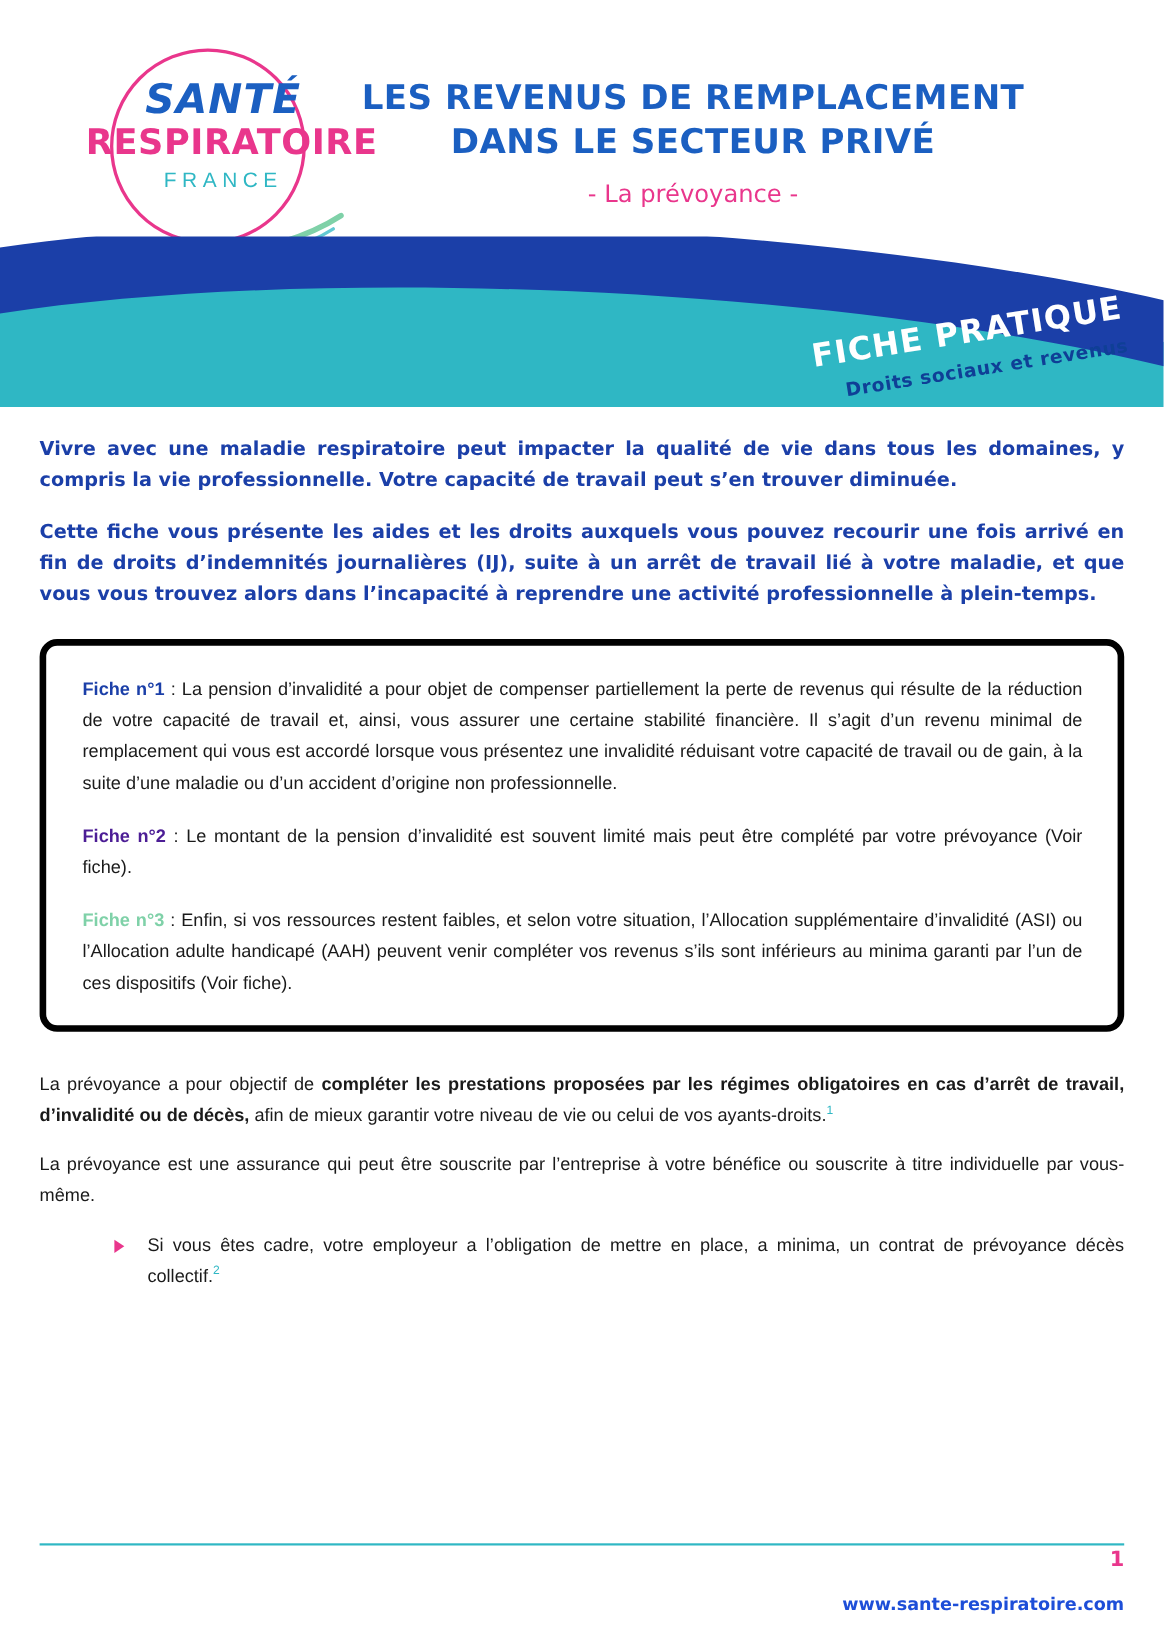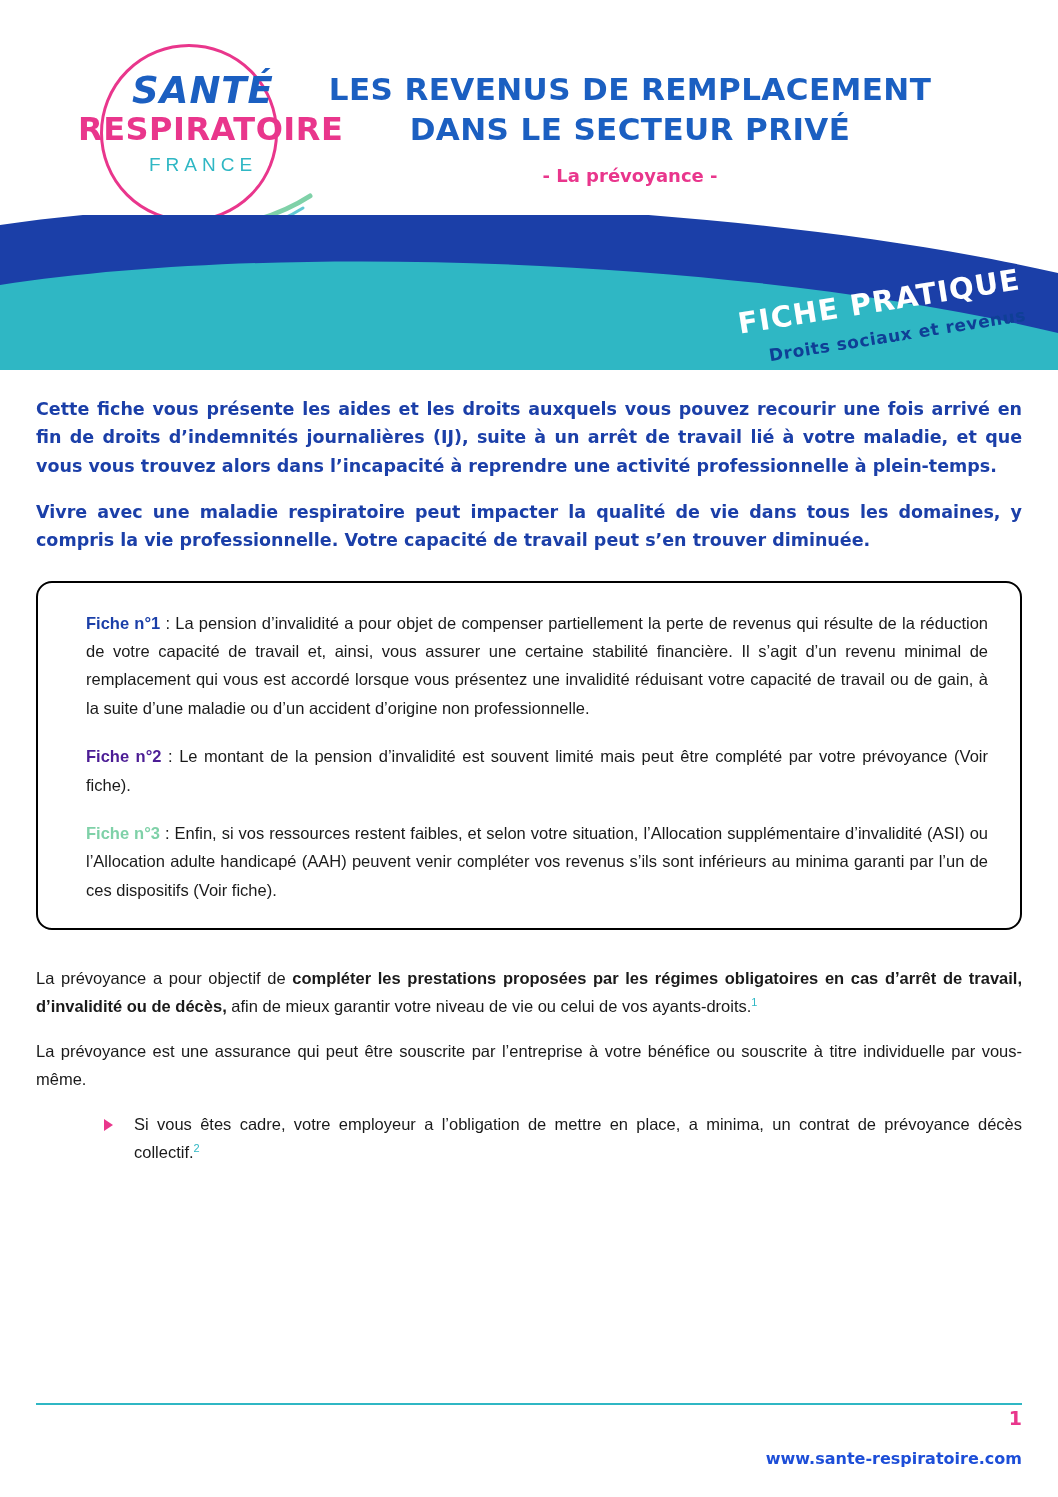--- a/index.html
+++ b/index.html
@@ -91,22 +91,22 @@
     font-family: "DejaVu Sans", sans-serif;
     font-weight: bold;
     font-size: 31px;
     line-height: 1.28;
     color: #1b5fc1;
     letter-spacing: 0.4px;
     margin: 0;
   }
   .doc-subtitle {
     font-family: "DejaVu Sans", sans-serif;
-    font-weight: bold;
-    font-size: 18px;
+    font-weight: normal;
+    font-size: 22px;
     color: #e9368c;
     margin-top: 16px;
   }
 
   .band-wrap {
     position: absolute;
     left: 0;
     top: 215px;
     width: 1058px;
     height: 160px;
@@ -151,23 +151,23 @@
     font-family: "DejaVu Sans", sans-serif;
     font-weight: bold;
     font-size: 17.5px;
     line-height: 1.62;
     text-align: justify;
   }
   .intro p { margin: 0 0 18px 0; }
 
   .box {
     margin: 26px 36px 0 36px;
-    border: 2px solid #000000;
+    border: 6px solid #000000;
     border-radius: 16px;
-    padding: 26px 32px 24px 48px;
+    padding: 26px 32px 24px 33px;
     box-sizing: border-box;
   }
   .box p {
     margin: 0 0 20px 0;
     font-family: "Liberation Sans", sans-serif;
     font-size: 16.5px;
     line-height: 1.72;
     color: #1a1a1a;
     text-align: justify;
   }
@@ -300,22 +300,22 @@
 
   <div class="fiche-label">
     <div class="l1">FICHE PRATIQUE</div>
     <div class="l2">Droits sociaux et revenus</div>
   </div>
 </div>
 
 <div class="content">
 
   <div class="intro">
+    <p>Vivre avec une maladie respiratoire peut impacter la qualité de vie dans tous les domaines, y compris la vie professionnelle. Votre capacité de travail peut s’en trouver diminuée.</p>
     <p>Cette fiche vous présente les aides et les droits auxquels vous pouvez recourir une fois arrivé en fin de droits d’indemnités journalières (IJ), suite à un arrêt de travail lié à votre maladie, et que vous vous trouvez alors dans l’incapacité à reprendre une activité professionnelle à plein-temps.</p>
-    <p>Vivre avec une maladie respiratoire peut impacter la qualité de vie dans tous les domaines, y compris la vie professionnelle. Votre capacité de travail peut s’en trouver diminuée.</p>
   </div>
 
   <div class="box">
     <p>
       <span class="fiche-n fn1">Fiche n°1</span><span> : La pension d’invalidité a pour objet de compenser partiellement la perte de revenus qui résulte de la réduction de votre capacité de travail et, ainsi, vous assurer une certaine stabilité financière. Il s’agit d’un revenu minimal de remplacement qui vous est accordé lorsque vous présentez une invalidité réduisant votre capacité de travail ou de gain, à la suite d’une maladie ou d’un accident d’origine non professionnelle.</span>
     </p>
     <p>
       <span class="fiche-n fn2">Fiche n°2</span><span> : Le montant de la pension d’invalidité est souvent limité mais peut être complété par votre prévoyance (Voir fiche).</span>
     </p>
     <p>

